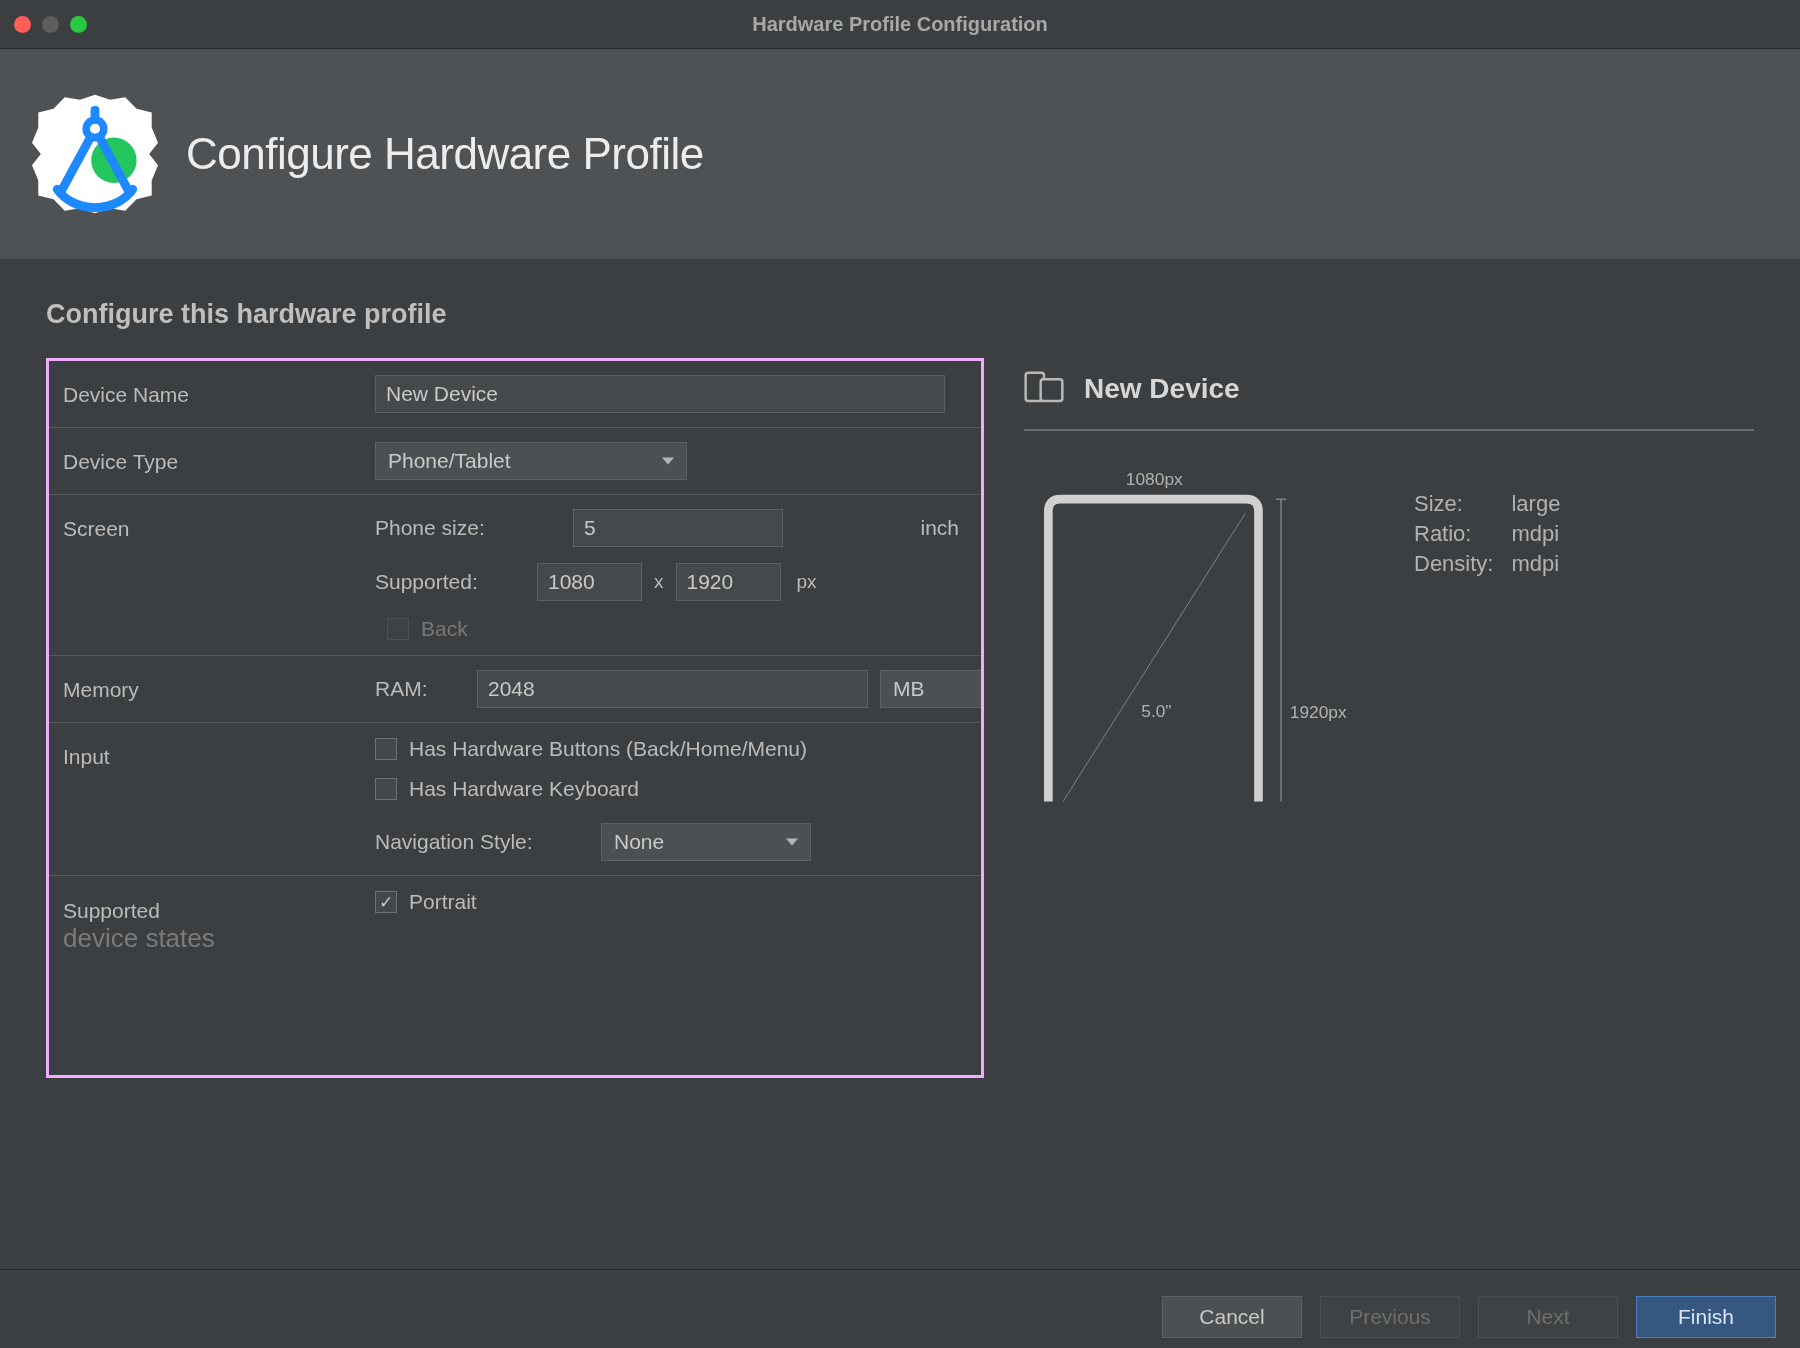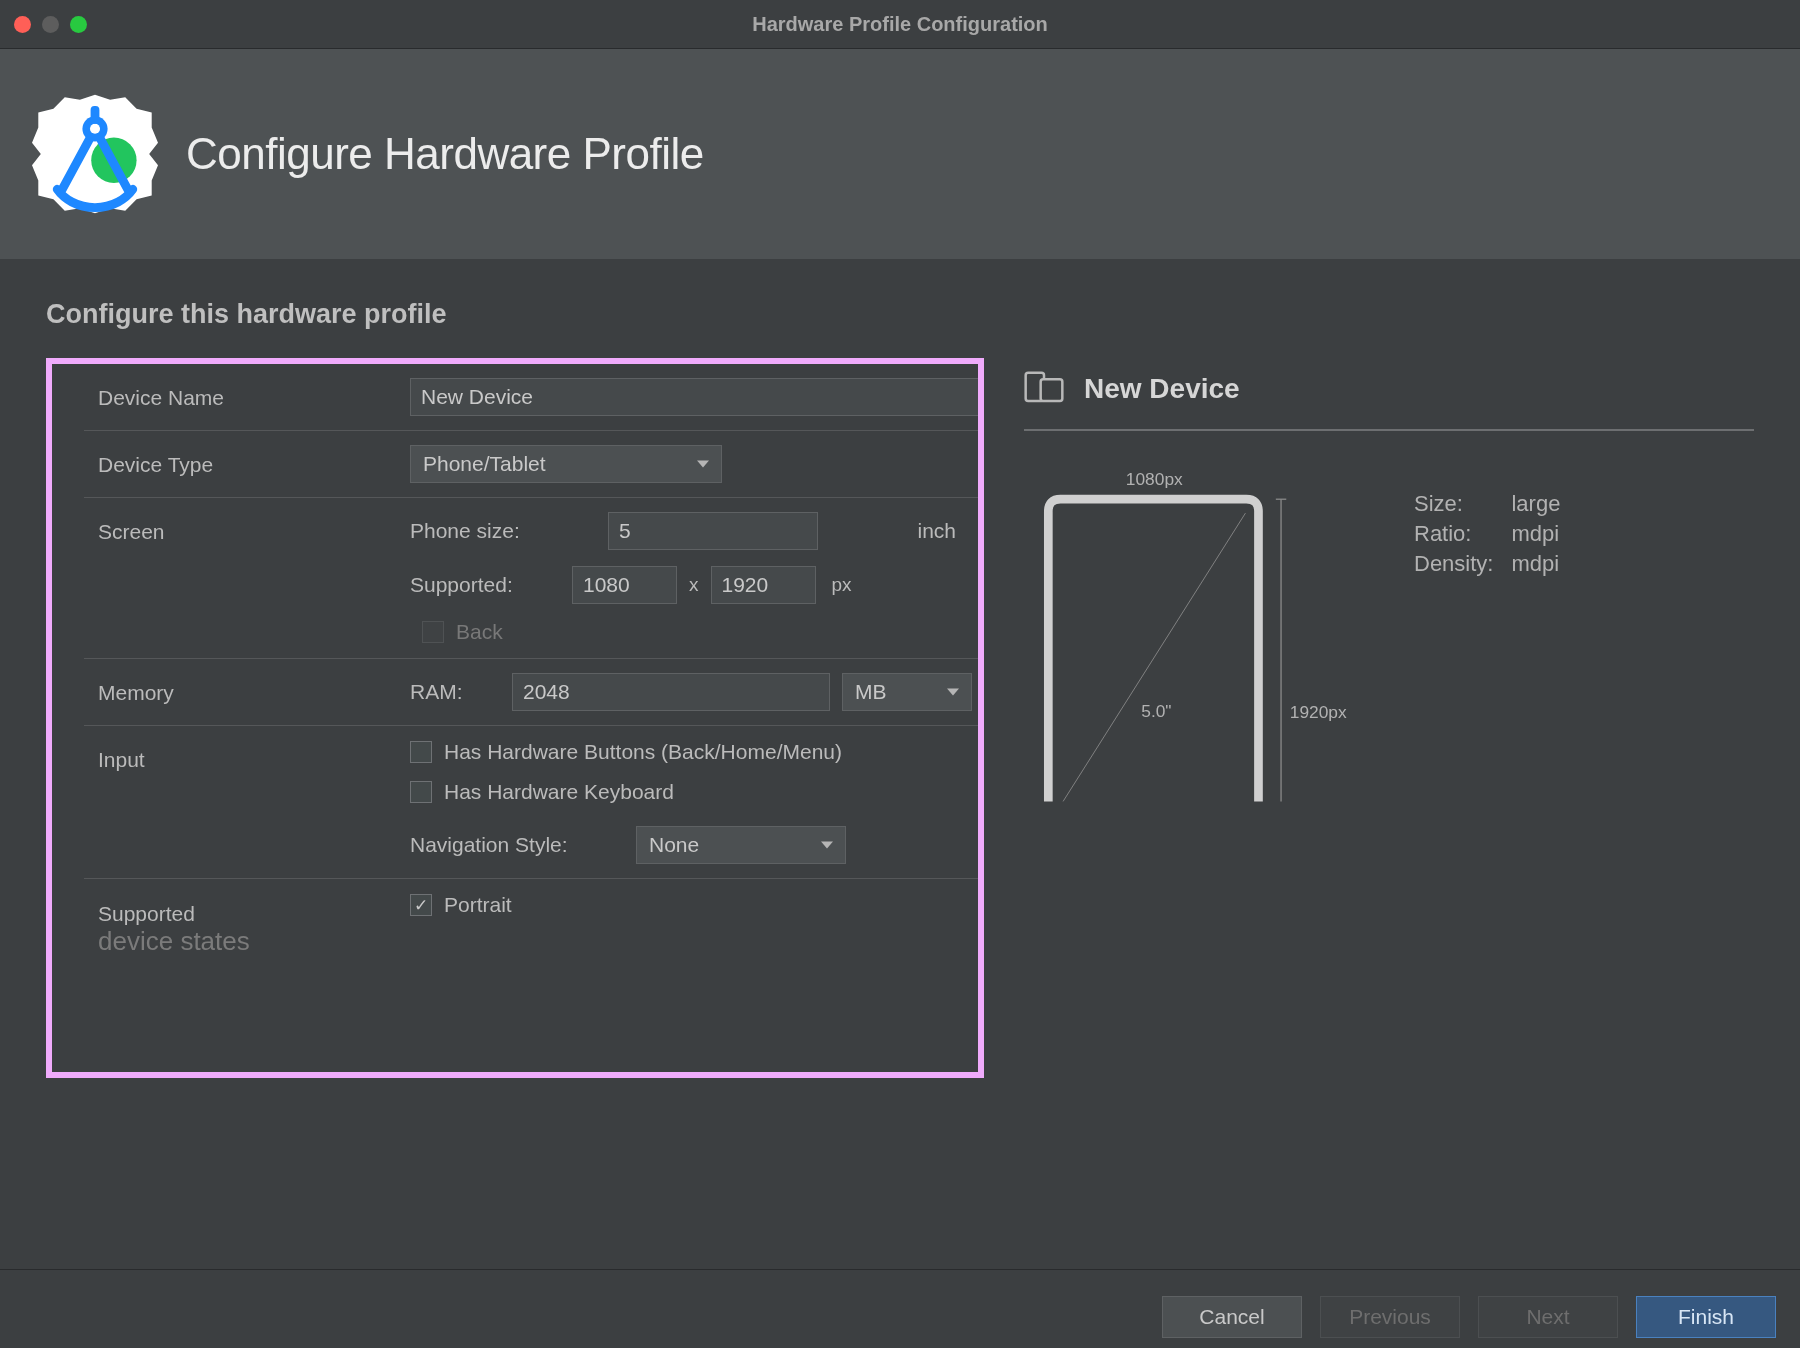--- a/index.html
+++ b/index.html
@@ -66,25 +66,24 @@
   .two-col {
     display: flex;
     gap: 40px;
     flex: 1;
     min-height: 0;
   }
 
   
   .form-panel {
     width: 938px;
-    border: 6px solid #f0abfc;
+    border: 3px solid #f0abfc;
     height: 720px;
     overflow: hidden;
     position: relative;
-    padding-left: 32px;
   }
   .form-row {
     display: flex;
     align-items: flex-start;
     padding: 14px 14px;
     border-bottom: 1px solid #555759;
   }
   .form-row:last-child { border-bottom: none; }
   .row-label {
     width: 312px;
@@ -103,21 +102,21 @@
     background: #45494b;
     border: 1px solid #5e6163;
     color: #c9c9c9;
     font-size: 21px;
     padding: 6px 10px;
     outline: none;
   }
   .text-input.device-name { width: 570px; }
   .text-input.small { width: 105px; text-align: left; }
   .text-input.size-input { width: 210px; }
-  .text-input.ram-input { width: 318px; }
+  .text-input.ram-input { width: 391px; }
 
   .unit-label { color: #bbbbbb; font-size: 21px; margin-left: auto; margin-right: 8px; }
 
   
   .select {
     background: #4c5052;
     border: 1px solid #5e6163;
     color: #c9c9c9;
     font-size: 21px;
     padding: 6px 40px 6px 12px;

